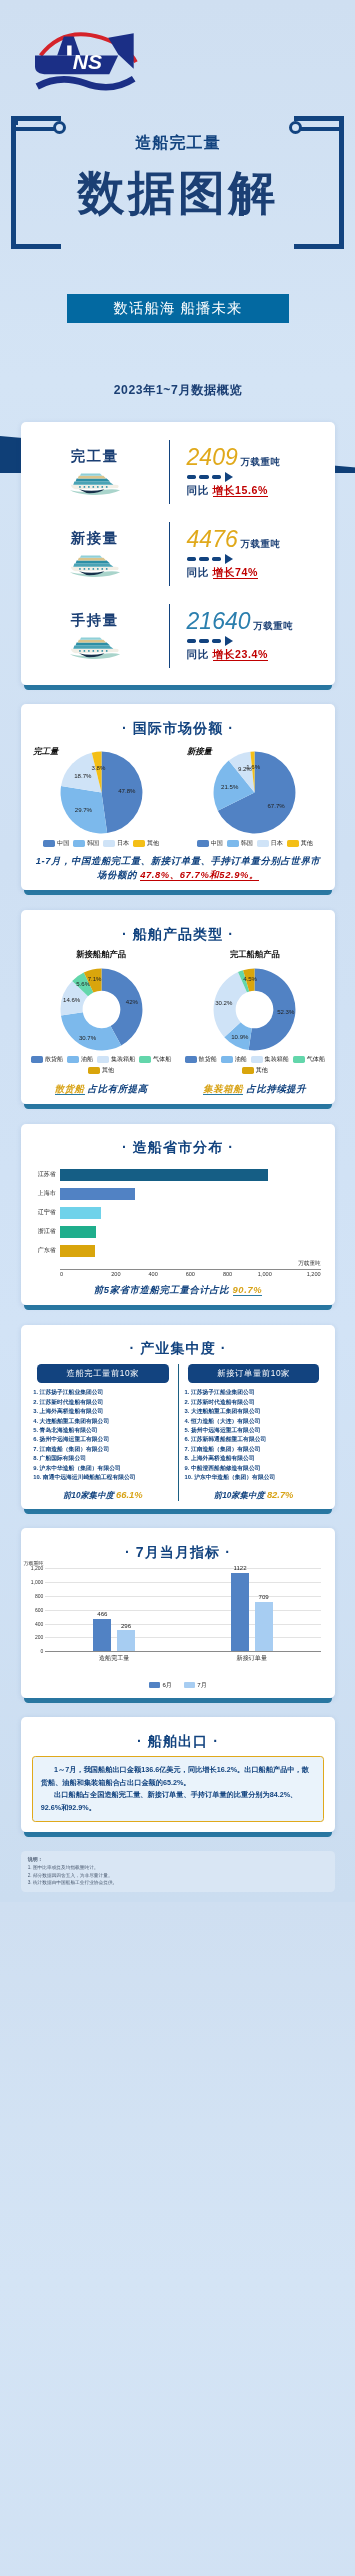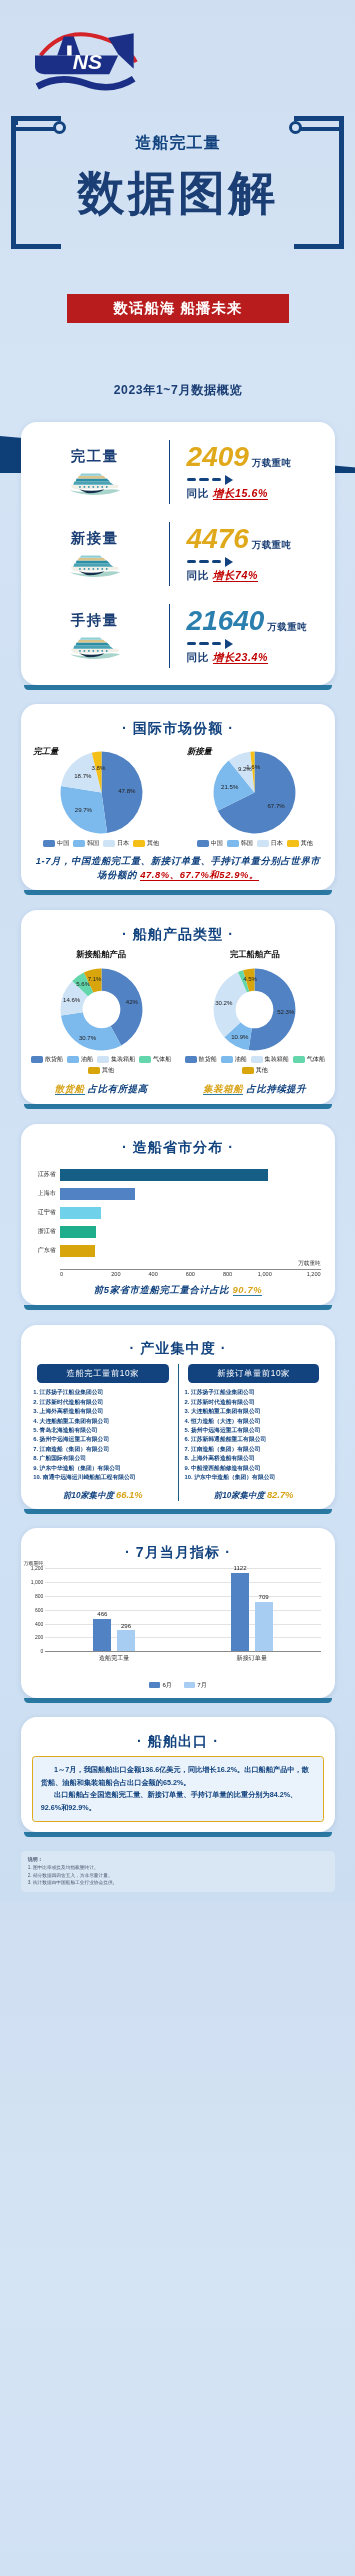--- a/index.html
+++ b/index.html
@@ -21,53 +21,53 @@
   .node { position:absolute; top:121px; width:13.3px; height:13.3px; border:3.9px solid #12437f; border-radius:50%; background:#d3e3f5; z-index:4; }
   .node.l { left:53px; } .node.r { left:289px; }
   .bar-l, .bar-r { position:absolute; top:127px; height:4.4px; background:#12437f; z-index:3; }
   .bar-l { left:15.6px; width:39px; } .bar-r { left:301px; width:39px; }
   .tick-l { position:absolute; left:11px; top:116px; width:0; height:0; border-left:7.8px solid transparent; border-bottom:9px solid #12437f; }
   .kicker { position:absolute; top:133px; left:0; width:356px; text-align:center;
             font-size:16px; font-weight:bold; color:#12437f; letter-spacing:1.1px; }
   .bigtitle { position:absolute; top:169px; left:0; width:356px; text-align:center;
             font-size:47px; font-weight:bold; color:#1b3f74; letter-spacing:3.3px; line-height:1; }
   .slogan { position:absolute; top:294px; left:67px; width:222px; height:29px;
-            background:#b91c1c; color:#fff; font-size:14.4px; font-weight:bold;
+            background:#0369a1; color:#fff; font-size:14.4px; font-weight:normal;
             letter-spacing:1.1px; display:flex; align-items:center; justify-content:center; }
   .sect-title { position:absolute; top:333px; left:0; width:356px; text-align:center;
             font-size:29px; font-weight:bold; color:#1b3f74; letter-spacing:2.2px; }
   .sect-sub { position:absolute; top:382px; left:0; width:356px; text-align:center;
             font-size:12.2px; font-weight:bold; color:#1b3f74; letter-spacing:0.6px; }
   .swoosh { position:absolute; left:0; top:435px; width:356px; height:42px; overflow:hidden; }
   .swoosh svg { display:block; }
 
   
   .card-wrap { position:relative; margin:0 21px 14.4px 21px; }
-  .card { background:#fff; border-radius:16px; position:relative;
+  .card { background:#fff; border-radius:5px; position:relative;
           box-shadow:0 1.1px 5.6px rgba(40,80,140,.13); padding:9px 0 7.8px 0; }
   .card-foot { height:5px; margin:0 3.3px; background:#2a7aa3; border-radius:0 0 4.4px 4.4px; }
   .card-title { text-align:center; font-size:14px; font-weight:bold; color:#12437f;
                 letter-spacing:1.1px; margin:6.7px 0 5.6px 0; }
 
   
   .kpi-card { position:relative; }
   .kpi-row { display:flex; align-items:center; min-height:82px; position:relative; }
   .kpi-left { width:47%; text-align:center; position:relative; padding:2.2px 0; }
   .kpi-label { font-size:14.4px; font-weight:bold; color:#1b3f74; letter-spacing:1.7px; margin-bottom:1.1px; }
   .ship-ico { width:66px; height:29px; margin:0 auto; }
   .kpi-div { position:absolute; left:47%; top:9px; bottom:9px; width:1.7px; background:#12437f; }
   .kpi-right { width:53%; padding-left:18px; }
-  .kpi-val { font-size:28px; font-weight:bold; font-style:italic; color:#e0a91b; line-height:1; display:inline-block; }
+  .kpi-val { font-size:23px; font-weight:normal; font-style:italic; color:#e0a91b; line-height:1; display:inline-block; }
   .kpi-unit { font-size:9.4px; font-weight:bold; color:#1b3f74; margin-left:2.8px; letter-spacing:0.6px; }
   .dashrow { display:flex; align-items:center; margin:3.3px 0 2.2px 0; }
   .dash { width:9.4px; height:3.9px; background:#12437f; border-radius:1.7px; margin-right:3.3px; }
   .arrowhead { width:0; height:0; border-left:8.3px solid #12437f;
                border-top:5px solid transparent; border-bottom:5px solid transparent; }
   .kpi-cmp { font-size:10.6px; font-weight:bold; color:#1b3f74; letter-spacing:0.6px; }
-  .kpi-cmp b { color:#c00000; border-bottom:1.1px solid #c00000;font-style:italic; }
+  .kpi-cmp b { color:#c00000; border-bottom:1.1px solid #c00000; }
 
   
   .pie-two { display:flex; justify-content:space-around; padding:0 3.3px; }
   .pie-col { width:50%; position:relative; }
   .pie-head { font-size:8.3px; font-weight:bold; font-style:italic; color:#111;
               position:absolute; left:9px; top:2.2px; }
   .pie-head.plain { font-style:normal; position:static; text-align:center;
                     font-size:8.3px; color:#111; margin-bottom:1.1px; }
   .pie-box { width:83px; height:83px; margin:7.8px auto 0 auto; position:relative; }
   .legend { display:flex; flex-wrap:wrap; justify-content:center; gap:1.7px 3.9px; margin-top:4.4px; padding:0 2.2px; }

